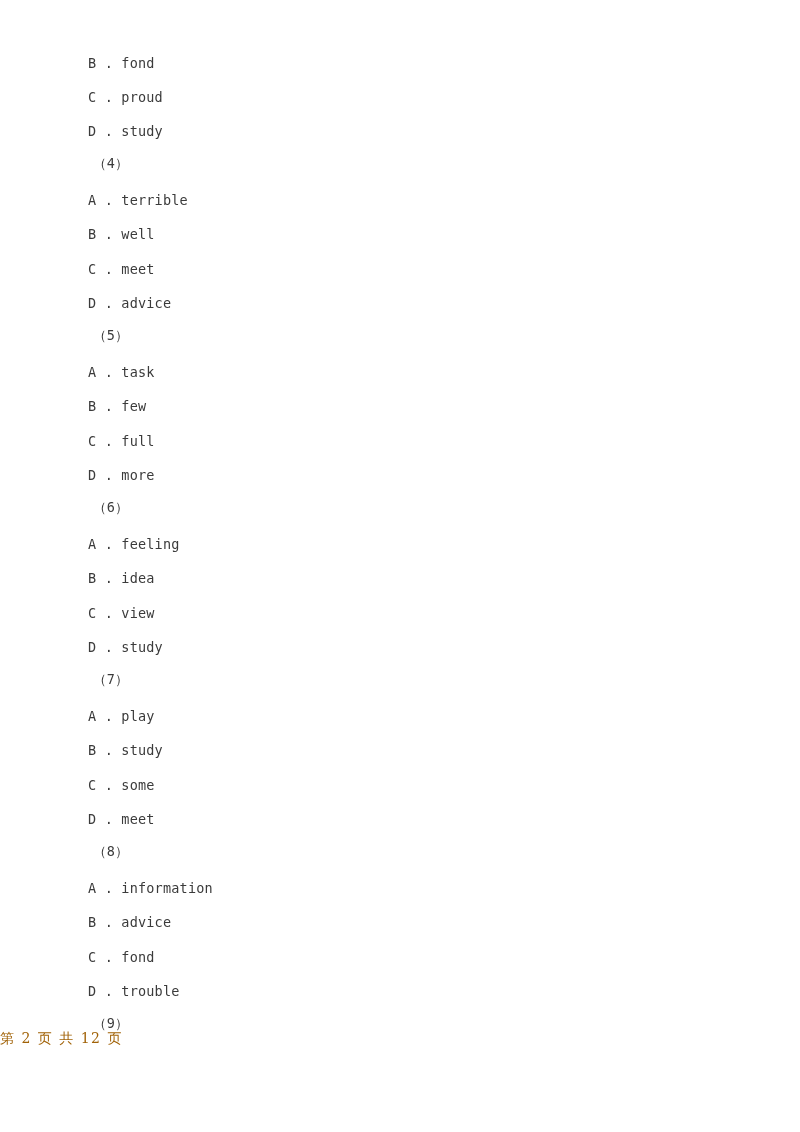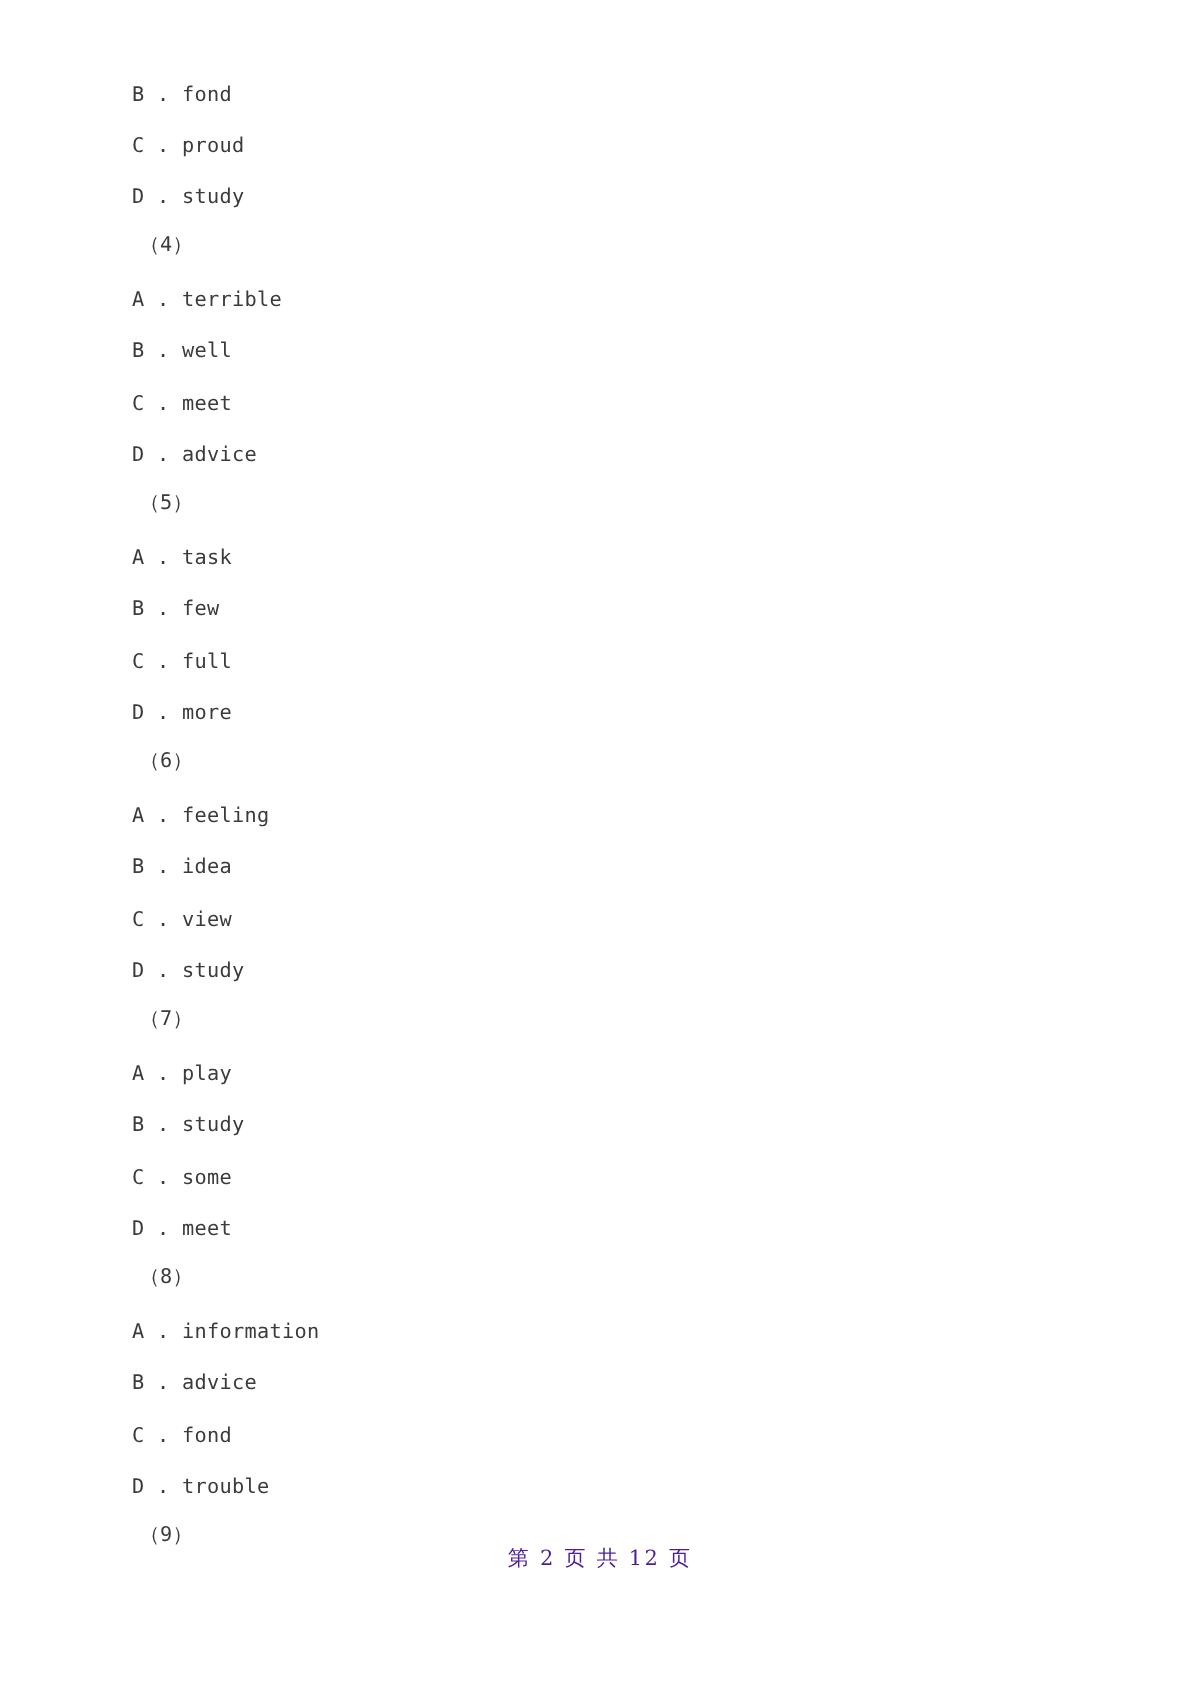--- a/index.html
+++ b/index.html
@@ -67,24 +67,23 @@
 
   .qnum-text {
     color: #3b3b3b;
   }
 
   .footer {
     position: absolute;
     left: 0;
     top: 1030px;
     width: 800px;
-    text-align: center;
     font-family: "DejaVu Serif", "Liberation Serif", serif;
     font-size: 14px;
-    color: #4c1d95;
+    color: #a16207;
     letter-spacing: 1.5px;
     white-space: pre;
   }
 </style>
 </head>
 <body>
 
 <div class="page">
   <div class="content" id="content">
       <div class="line option" style="top: 46px;"><span class="opt-letter">B</span><span class="opt-dot"> . </span><span class="opt-text">fond</span></div>

